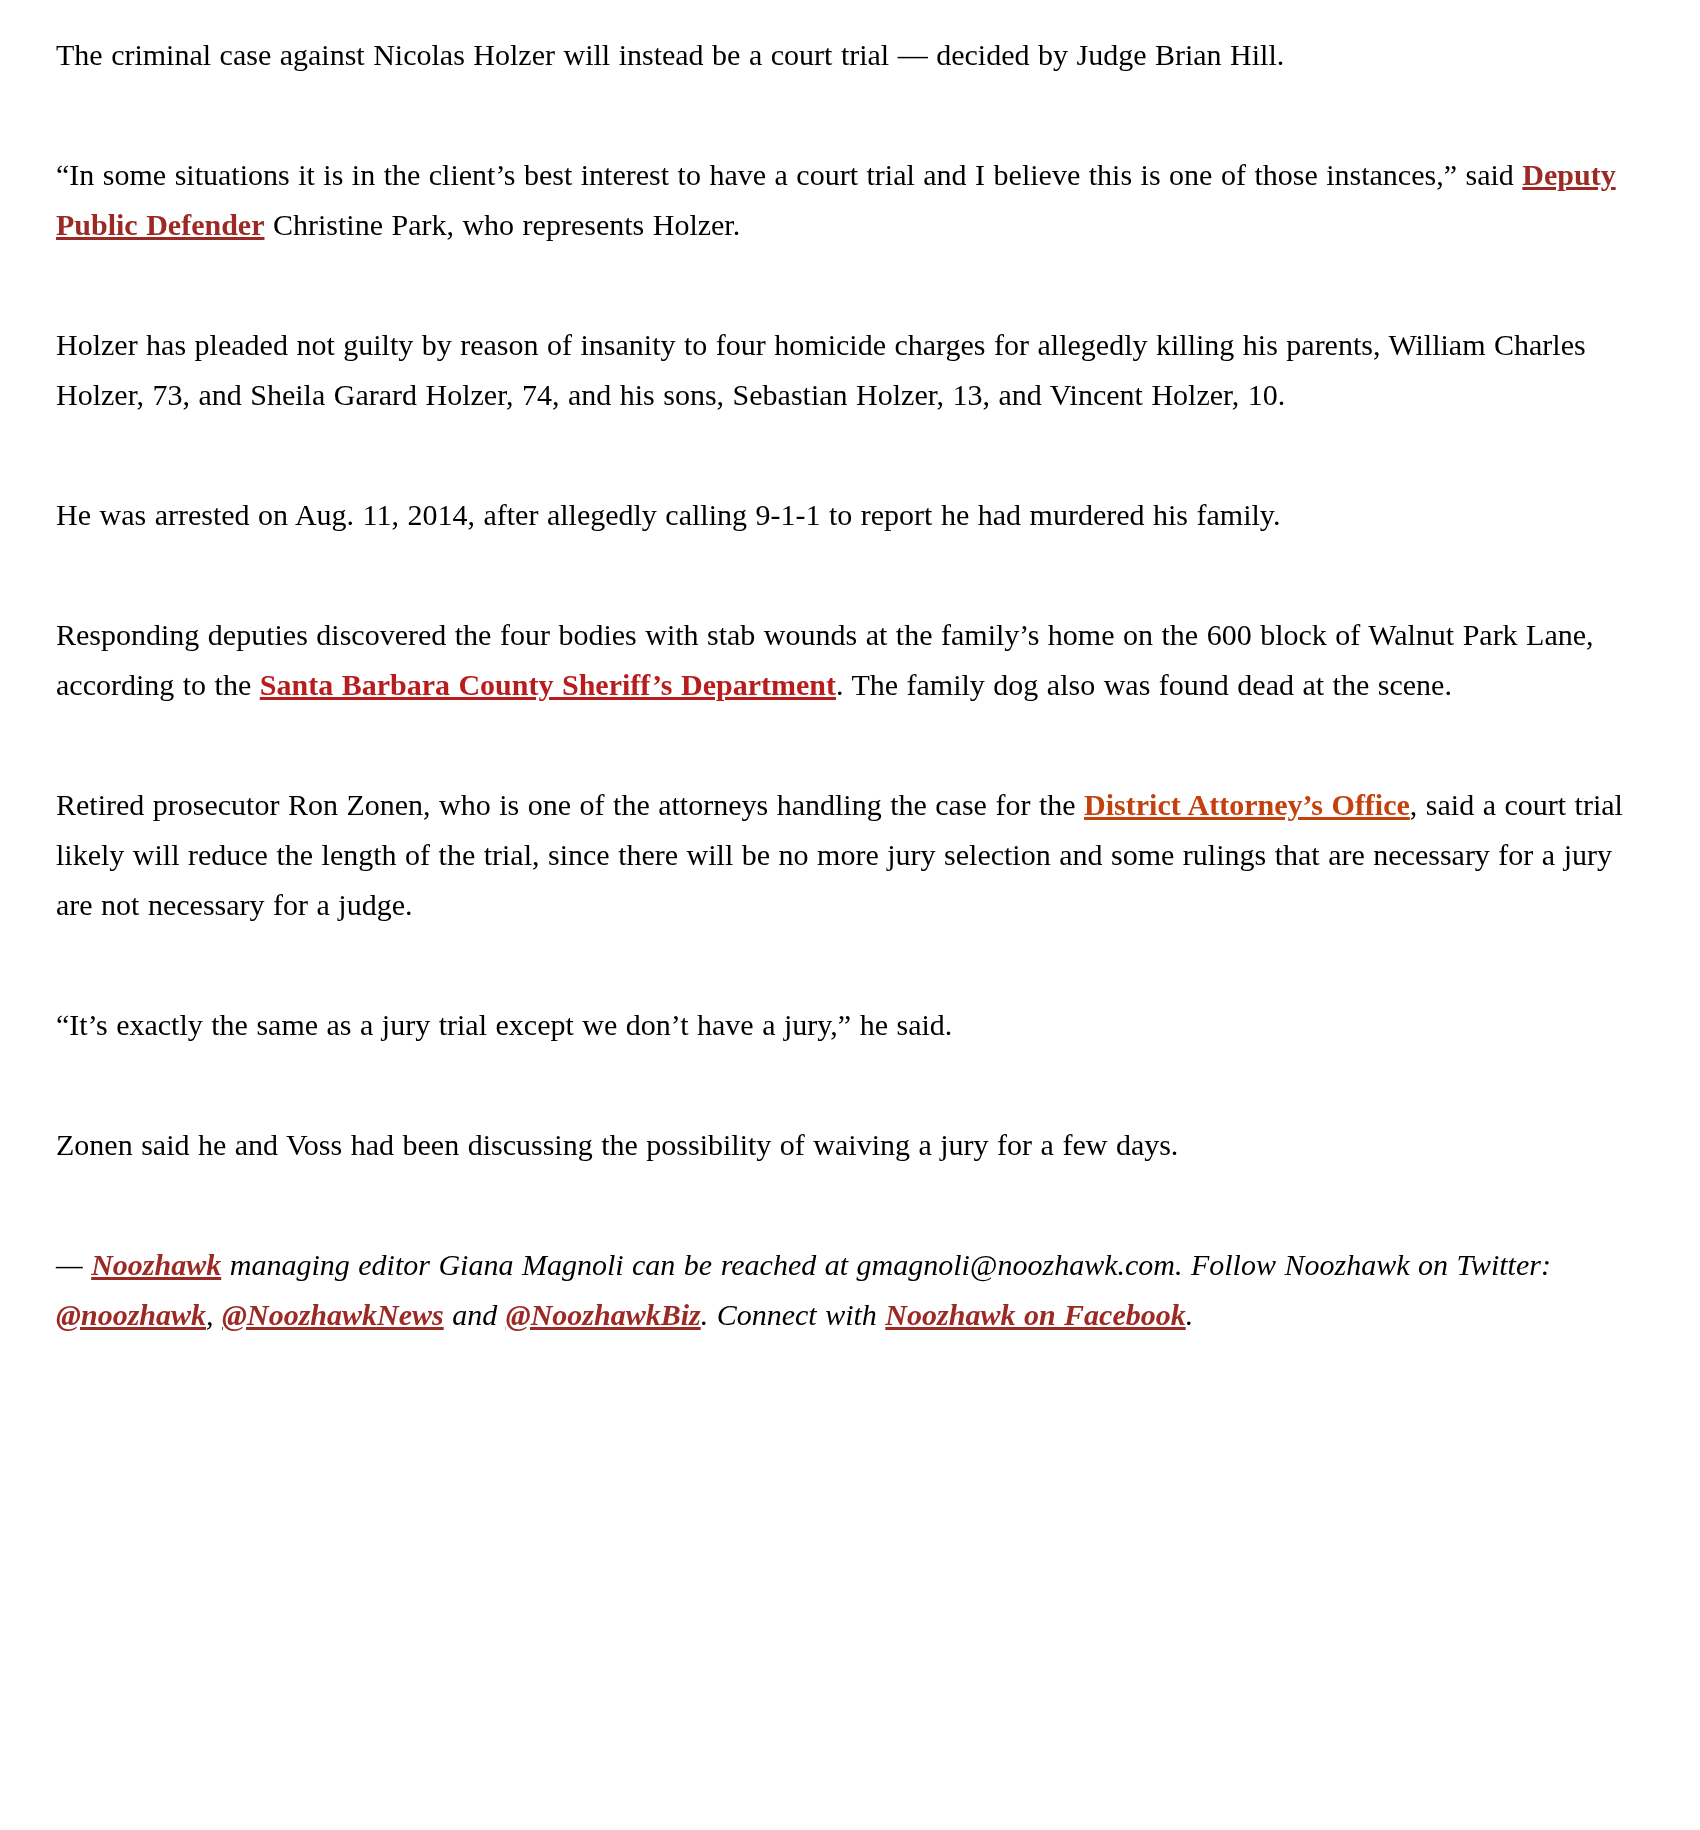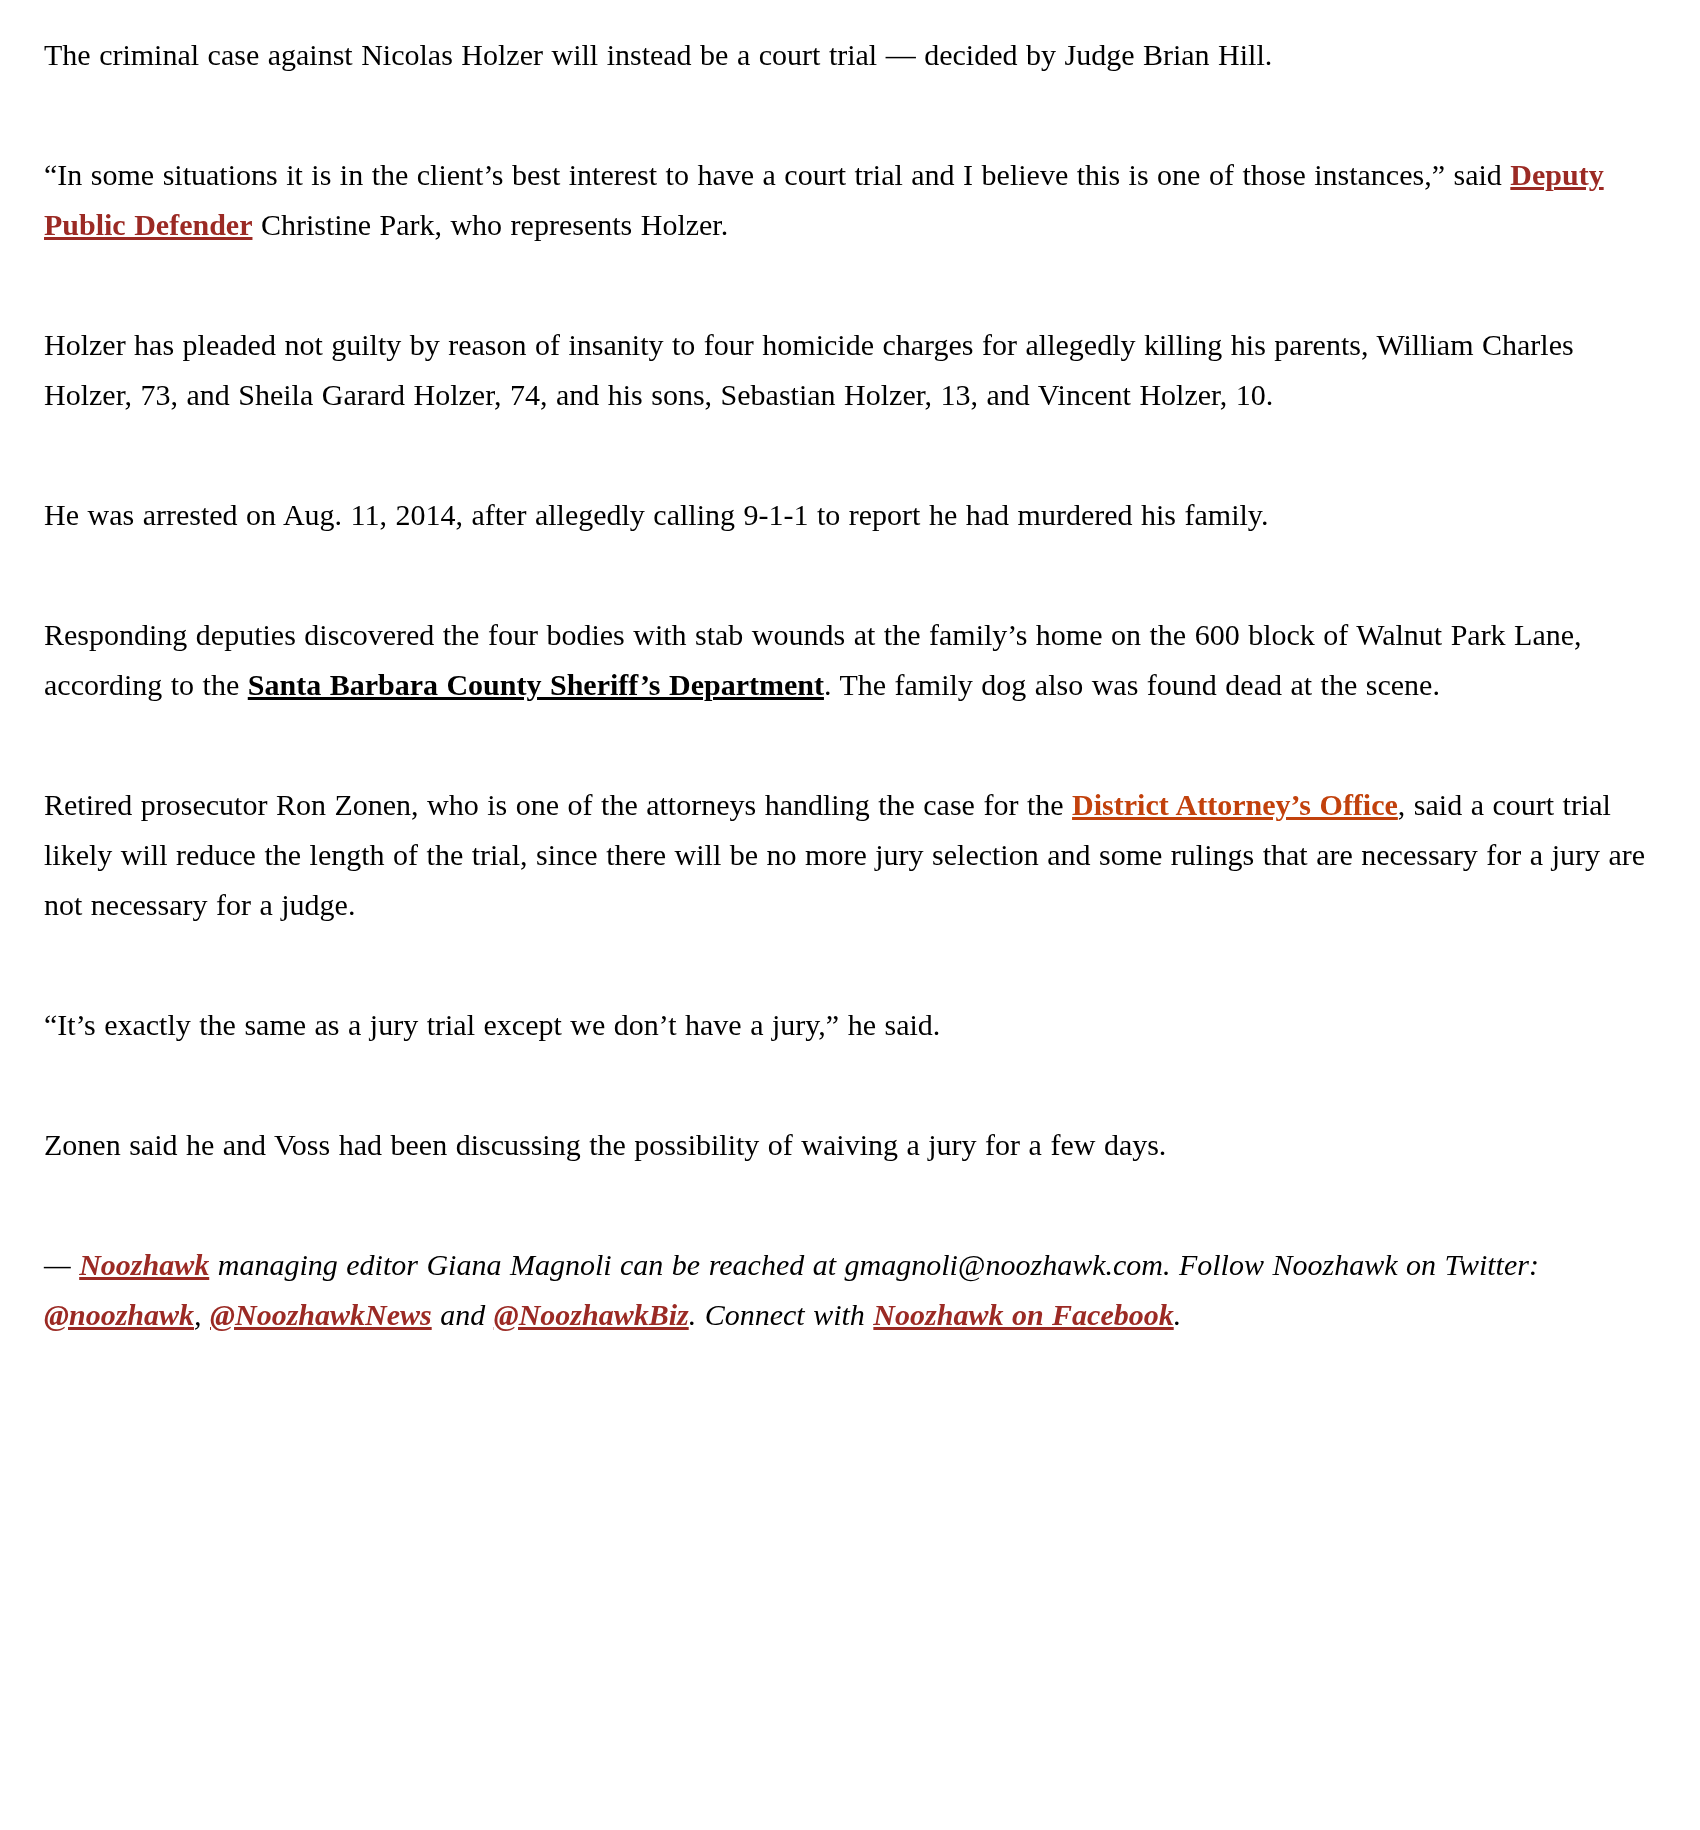--- a/index.html
+++ b/index.html
@@ -7,21 +7,21 @@
       padding: 0;
       background: #ffffff;
     }
     body {
       width: 1700px;
       min-height: 1830px;
       font-family: "Liberation Serif", serif;
       color: #000000;
     }
     .article {
-      padding: 30px 44px 40px 44px;
+      padding: 30px 44px 40px 56px;
       box-sizing: border-box;
       width: 1700px;
     }
     .para {
       font-size: 30px;
       line-height: 50px;
       margin: 0 0 70px 0;
       text-align: left;
       word-spacing: 1px;
     }
@@ -40,19 +40,19 @@
   </style>
 </head>
 <body>
 
 <main class="article">
   <div id="paragraphs">
       <p class="para"><span>The criminal case against Nicolas Holzer will instead be a court trial — decided by Judge Brian Hill.</span></p>
       <p class="para"><span>“In some situations it is in the client’s best interest to have a court trial and I believe this is one of those instances,” said </span><a href="#" style="color: rgb(155, 42, 36);">Deputy Public Defender</a><span> Christine Park, who represents Holzer.</span></p>
       <p class="para"><span>Holzer has pleaded not guilty by reason of insanity to four homicide charges for allegedly killing his parents, William Charles Holzer, 73, and Sheila Garard Holzer, 74, and his sons, Sebastian Holzer, 13, and Vincent Holzer, 10.</span></p>
       <p class="para"><span>He was arrested on Aug. 11, 2014, after allegedly calling 9-1-1 to report he had murdered his family.</span></p>
-      <p class="para"><span>Responding deputies discovered the four bodies with stab wounds at the family’s home on the 600 block of Walnut Park Lane, according to the </span><a href="#" style="color: #000000;">Santa Barbara County Sheriff’s Department</a><span>. The family dog also was found dead at the scene.</span></p>
+      <p class="para"><span>Responding deputies discovered the four bodies with stab wounds at the family’s home on the 600 block of Walnut Park Lane, according to the </span><a href="#" style="color: #b91c1c;">Santa Barbara County Sheriff’s Department</a><span>. The family dog also was found dead at the scene.</span></p>
       <p class="para"><span>Retired prosecutor Ron Zonen, who is one of the attorneys handling the case for the </span><a href="#" style="color: #c2410c;">District Attorney’s Office</a><span>, said a court trial likely will reduce the length of the trial, since there will be no more jury selection and some rulings that are necessary for a jury are not necessary for a judge.</span></p>
       <p class="para"><span>“It’s exactly the same as a jury trial except we don’t have a jury,” he said.</span></p>
       <p class="para"><span>Zonen said he and Voss had been discussing the possibility of waiving a jury for a few days.</span></p>
       <p class="para footer-para"><span>— </span><a href="#" style="color: rgb(155, 42, 36);">Noozhawk</a><span> managing editor Giana Magnoli can be reached at gmagnoli@noozhawk.com. Follow Noozhawk on Twitter: </span><a href="#" style="color: rgb(155, 42, 36);">@noozhawk</a><span>, </span><a href="#" style="color: rgb(155, 42, 36);">@NoozhawkNews</a><span> and </span><a href="#" style="color: rgb(155, 42, 36);">@NoozhawkBiz</a><span>. Connect with </span><a href="#" style="color: rgb(155, 42, 36);">Noozhawk on Facebook</a><span>.</span></p>
     </div>
 </main>
 
 </body></html>

